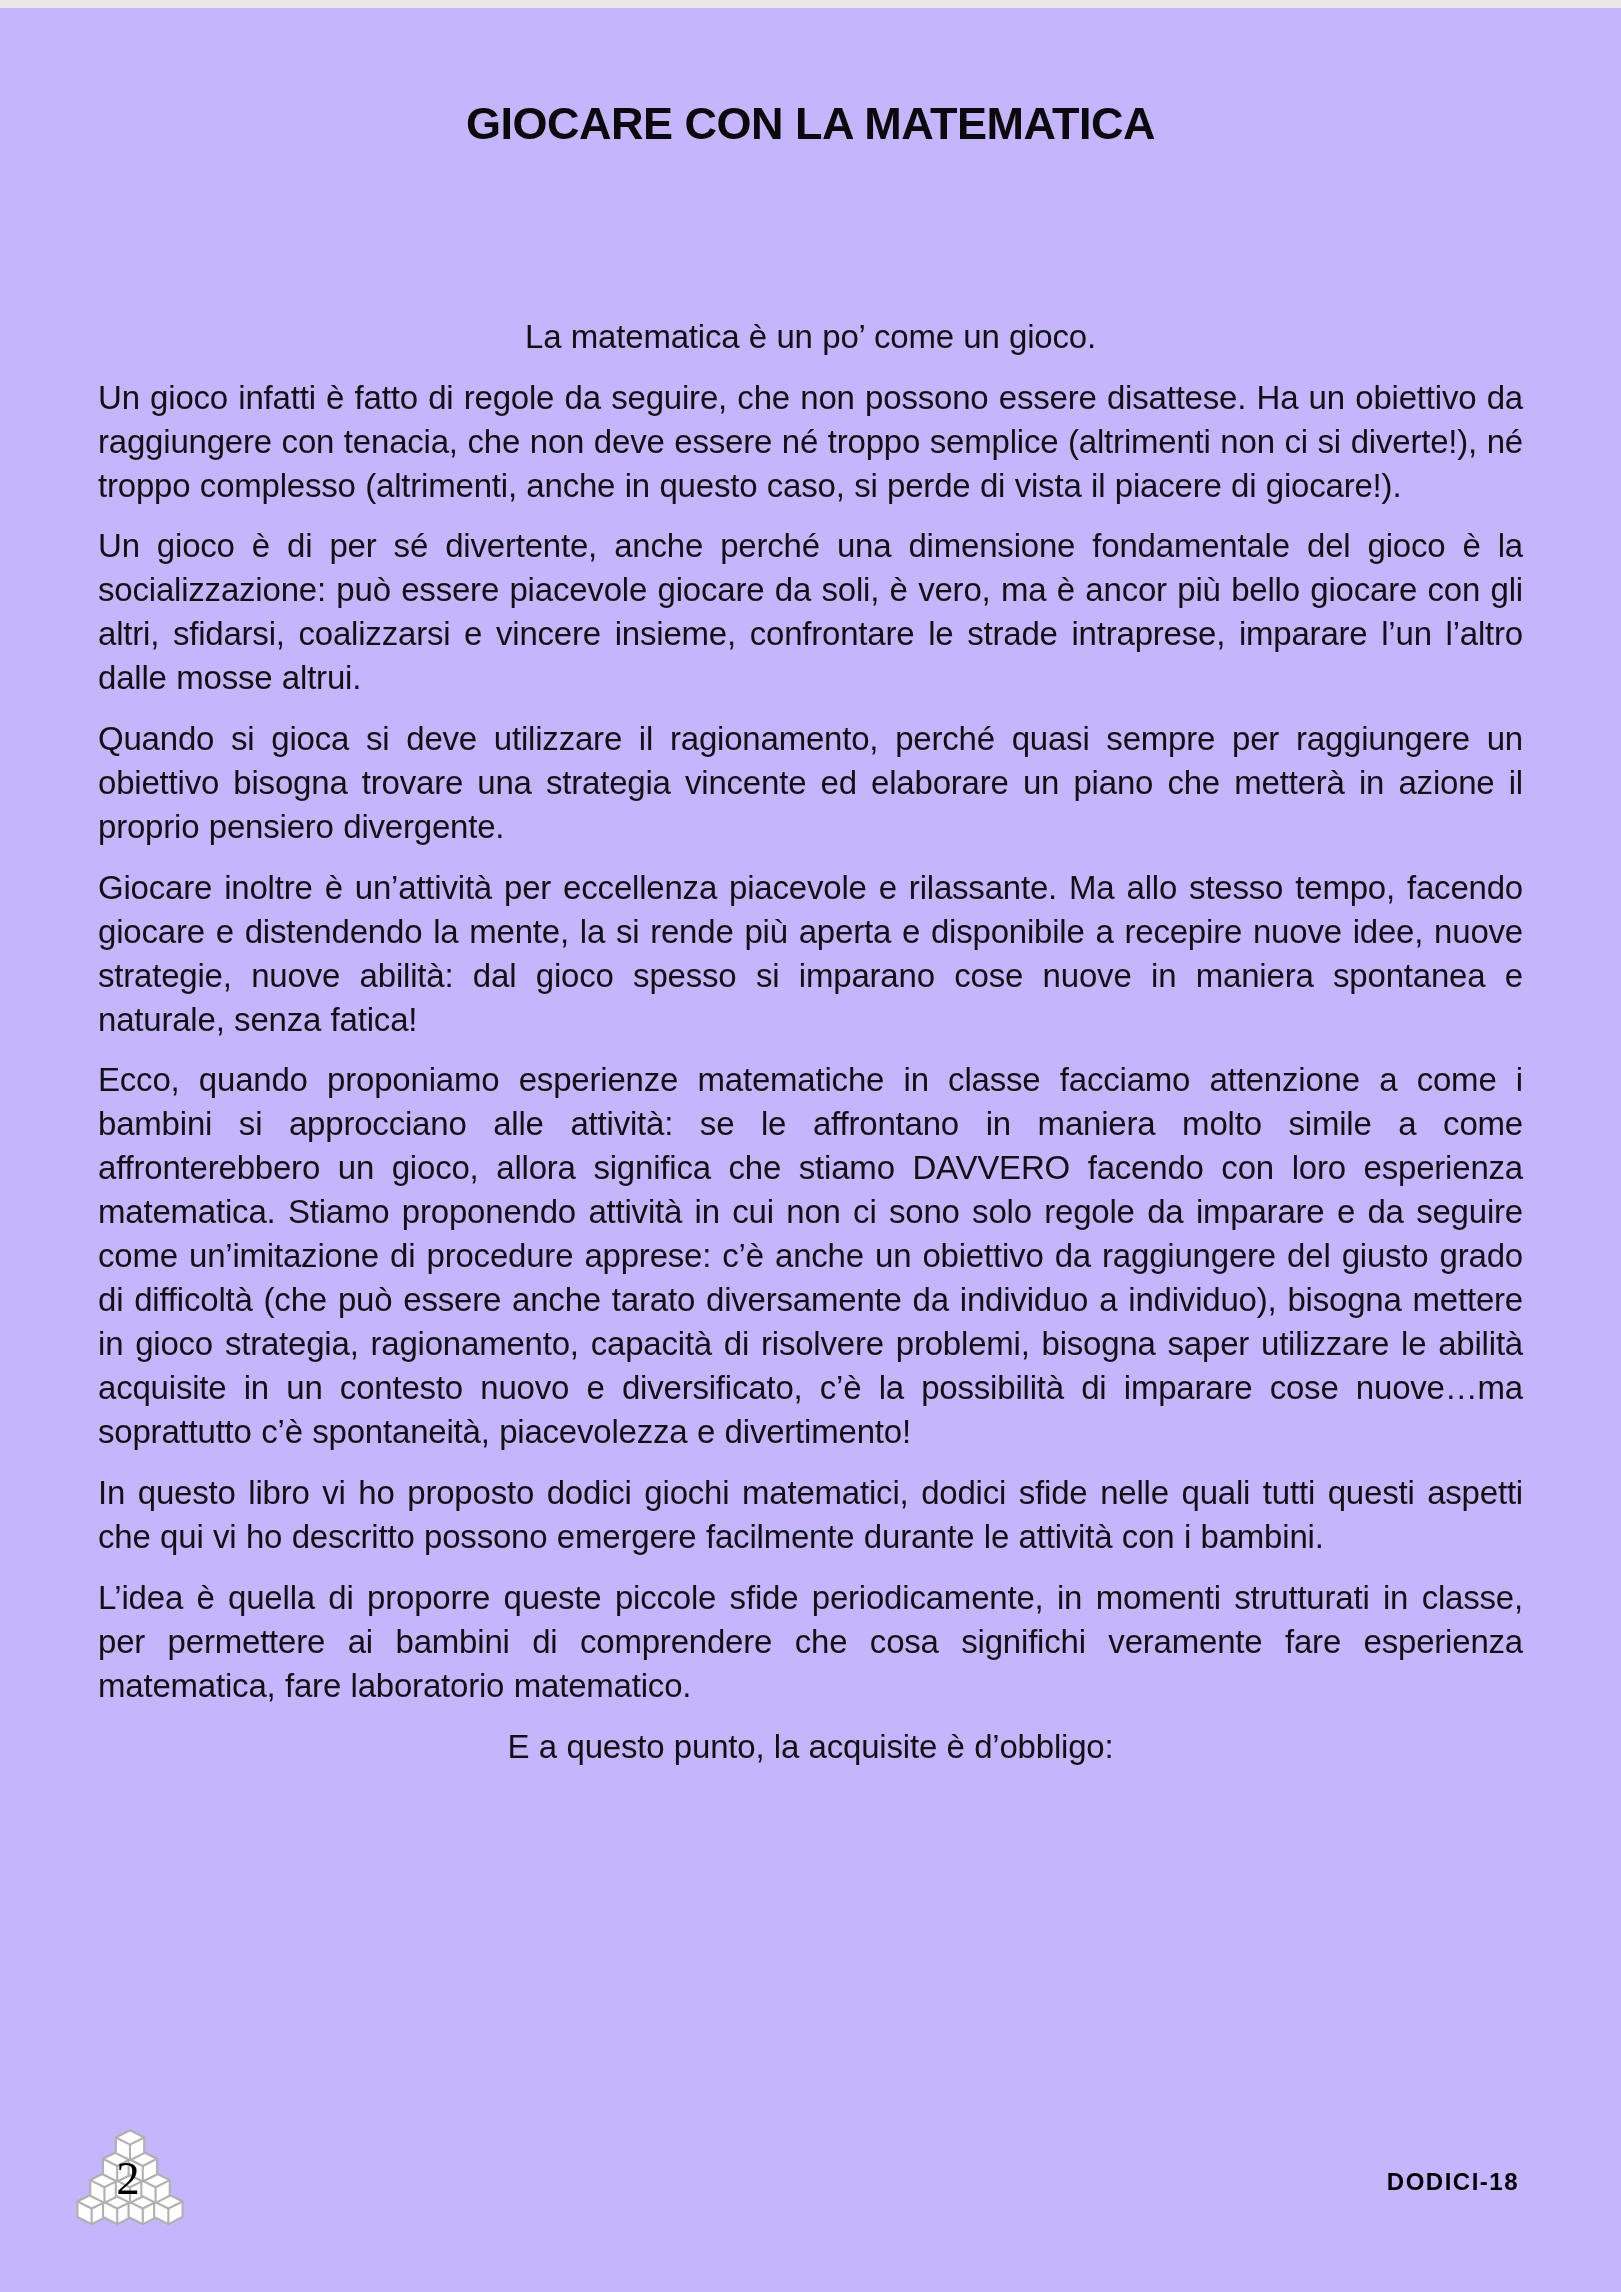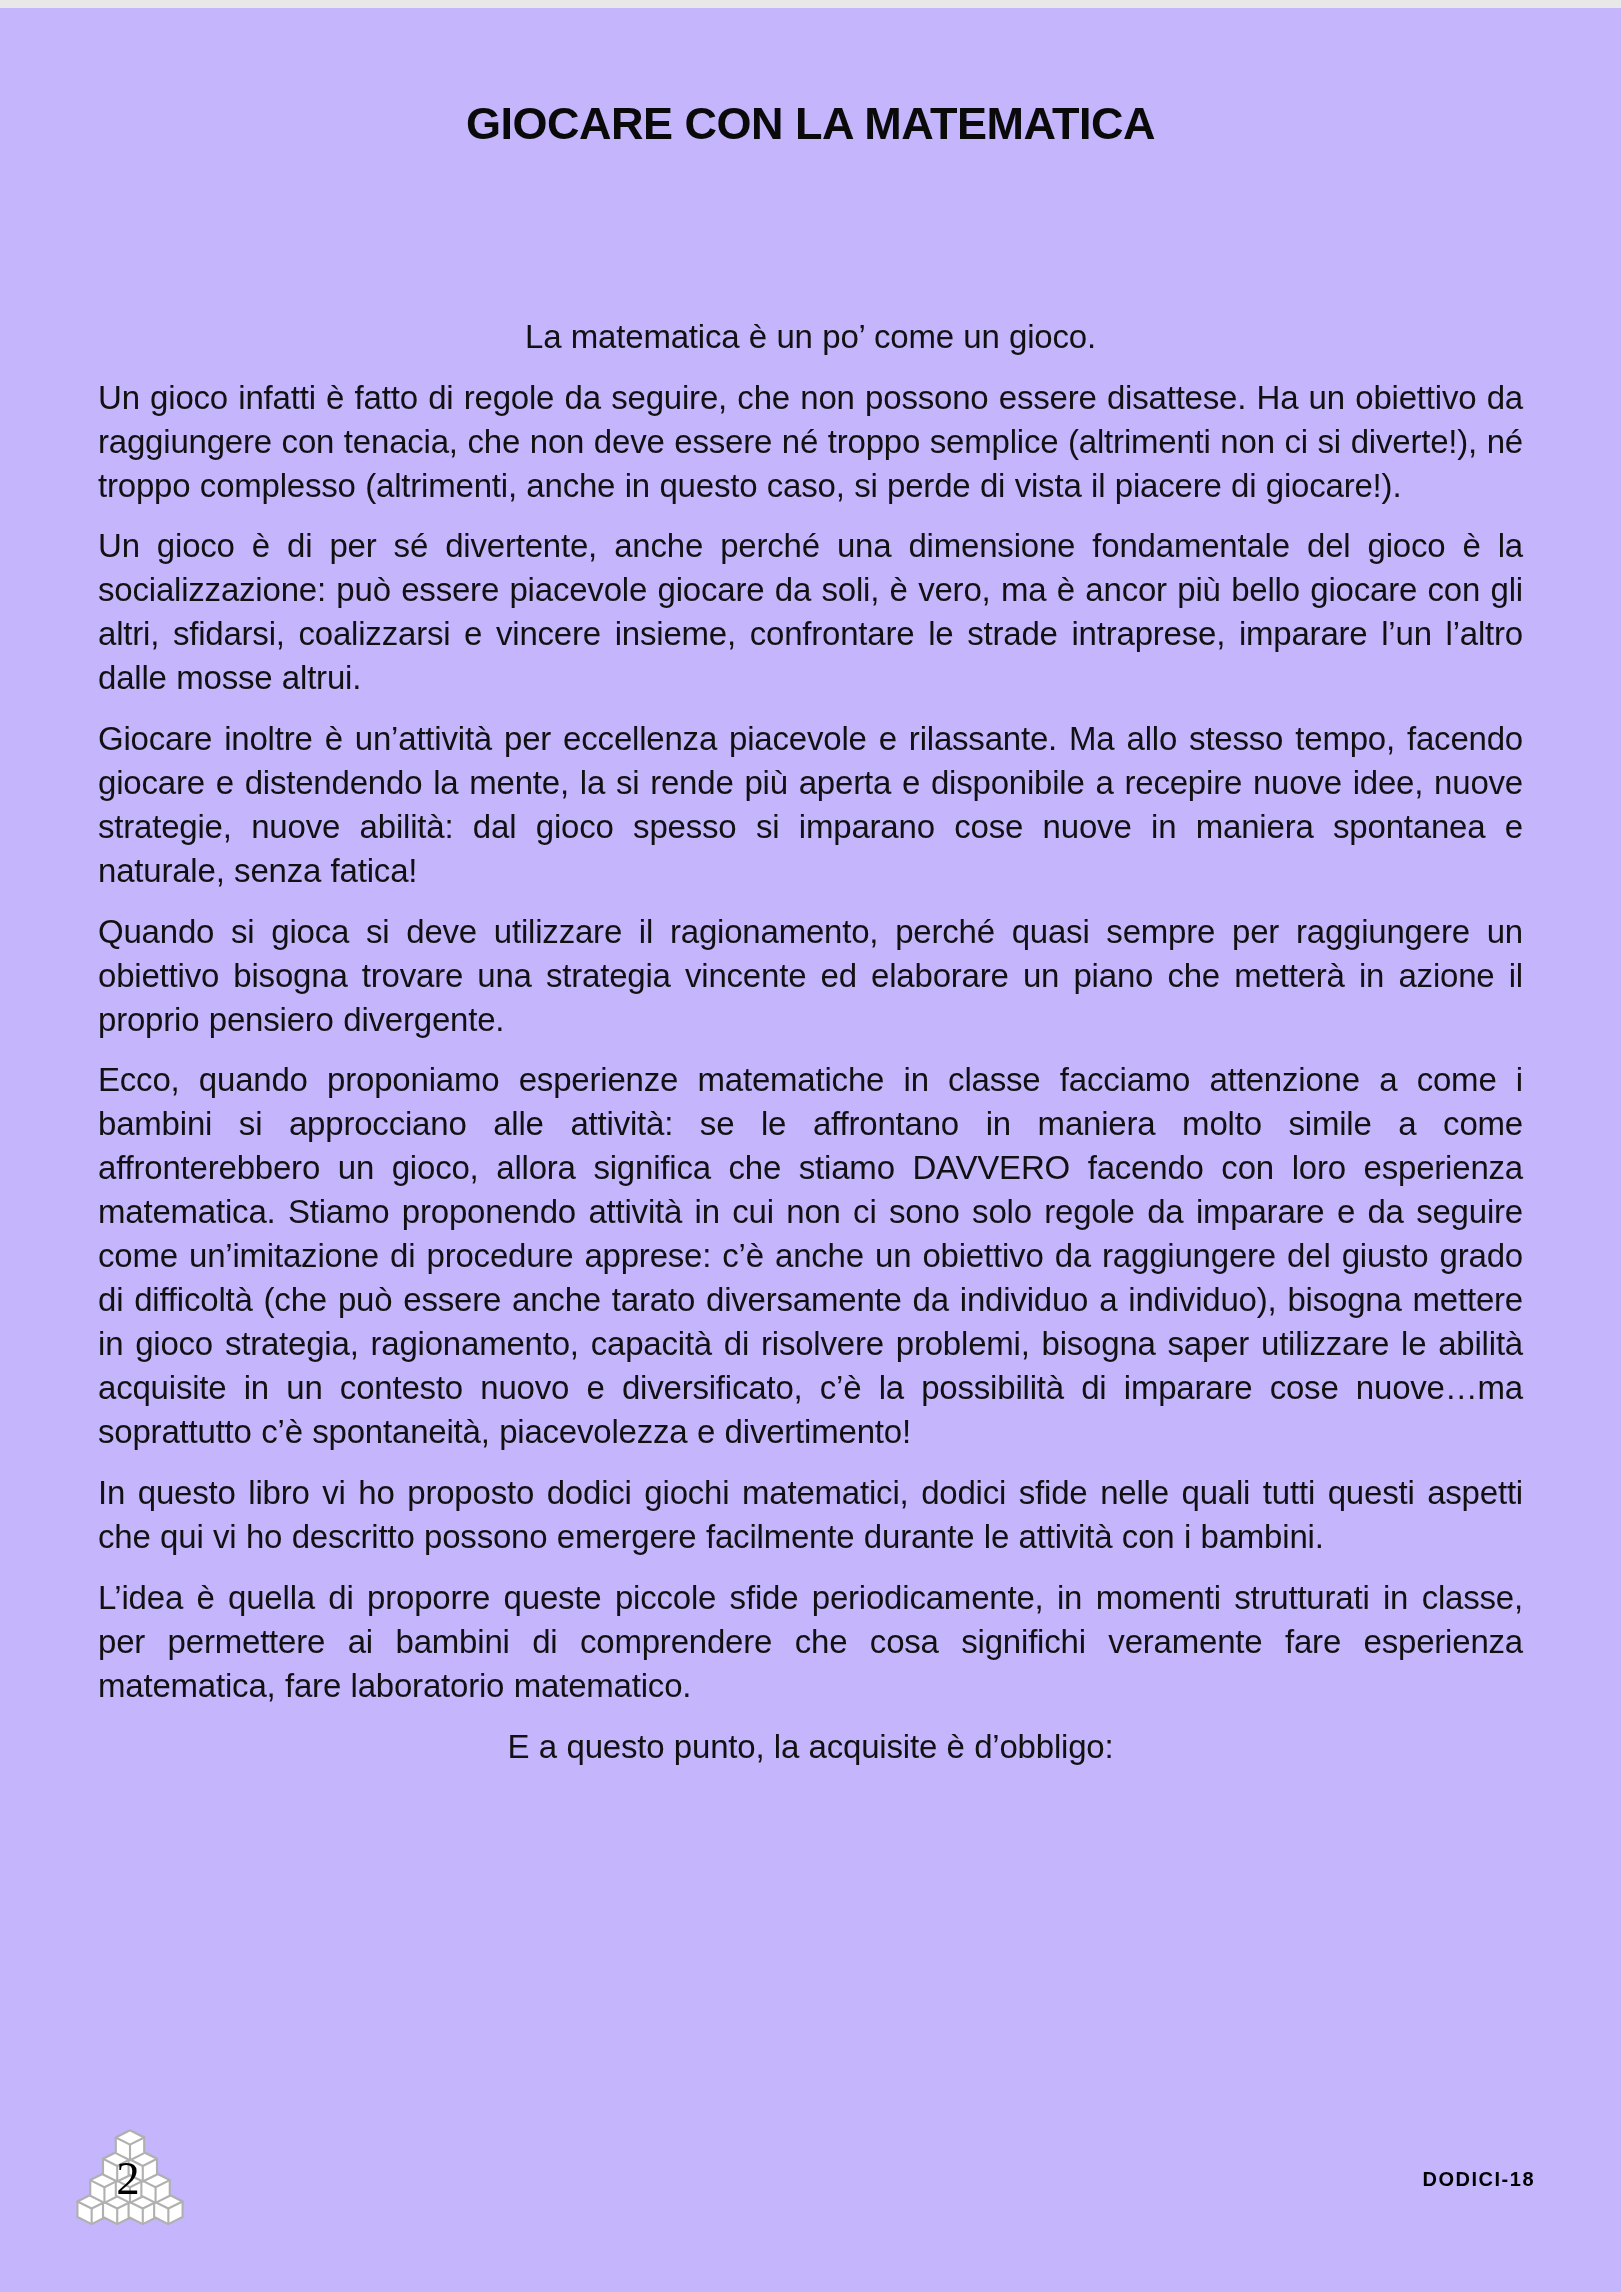--- a/index.html
+++ b/index.html
@@ -73,43 +73,43 @@
     top: 25.5px;
     transform: translateX(-58%);
     font-family: "Liberation Serif", "DejaVu Serif", serif;
     font-size: 47px;
     font-weight: 400;
     color: #000000;
     line-height: 1;
   }
   .brand {
     position: absolute;
-    right: 86px;
+    right: 102px;
     top: 2160px;
-    font-size: 20px;
+    font-size: 24px;
     font-weight: 700;
     letter-spacing: 1.5px;
     color: #000000;
     font-stretch: condensed;
   }
 </style>
 </head>
 <body>
 
 <div class="page">
   <div class="content">
 
     <h1 class="page-title">GIOCARE CON LA MATEMATICA</h1>
 
     <div class="body-text">
       <p class="short">La matematica è un po’ come un gioco.</p>
       <p>Un gioco infatti è fatto di regole da seguire, che non possono essere disattese. Ha un obiettivo da raggiungere con tenacia, che non deve essere né troppo semplice (altrimenti non ci si diverte!), né troppo complesso (altrimenti, anche in questo caso, si perde di vista il piacere di giocare!).</p>
       <p>Un gioco è di per sé divertente, anche perché una dimensione fondamentale del gioco è la socializzazione: può essere piacevole giocare da soli, è vero, ma è ancor più bello giocare con gli altri, sfidarsi, coalizzarsi e vincere insieme, confrontare le strade intraprese, imparare l’un l’altro dalle mosse altrui.</p>
+      <p>Quando si gioca si deve utilizzare il ragionamento, perché quasi sempre per raggiungere un obiettivo bisogna trovare una strategia vincente ed elaborare un piano che metterà in azione il proprio pensiero divergente.</p>
       <p>Giocare inoltre è un’attività per eccellenza piacevole e rilassante. Ma allo stesso tempo, facendo giocare e distendendo la mente, la si rende più aperta e disponibile a recepire nuove idee, nuove strategie, nuove abilità: dal gioco spesso si imparano cose nuove in maniera spontanea e naturale, senza fatica!</p>
-      <p>Quando si gioca si deve utilizzare il ragionamento, perché quasi sempre per raggiungere un obiettivo bisogna trovare una strategia vincente ed elaborare un piano che metterà in azione il proprio pensiero divergente.</p>
       <p>Ecco, quando proponiamo esperienze matematiche in classe facciamo attenzione a come i bambini si approcciano alle attività: se le affrontano in maniera molto simile a come affronterebbero un gioco, allora significa che stiamo DAVVERO facendo con loro esperienza matematica. Stiamo proponendo attività in cui non ci sono solo regole da imparare e da seguire come un’imitazione di procedure apprese: c’è anche un obiettivo da raggiungere del giusto grado di difficoltà (che può essere anche tarato diversamente da individuo a individuo), bisogna mettere in gioco strategia, ragionamento, capacità di risolvere problemi, bisogna saper utilizzare le abilità acquisite in un contesto nuovo e diversificato, c’è la possibilità di imparare cose nuove…ma soprattutto c’è spontaneità, piacevolezza e divertimento!</p>
       <p>In questo libro vi ho proposto dodici giochi matematici, dodici sfide nelle quali tutti questi aspetti che qui vi ho descritto possono emergere facilmente durante le attività con i bambini.</p>
       <p>L’idea è quella di proporre queste piccole sfide periodicamente, in momenti strutturati in classe, per permettere ai bambini di comprendere che cosa significhi veramente fare esperienza matematica, fare laboratorio matematico.</p>
       <p class="short">E a questo punto, la acquisite è d’obbligo:</p>
     </div>
   </div>
 
   <div class="footer-logo">
     <svg viewBox="-76 -24 152 138" aria-hidden="true">
       <defs>

